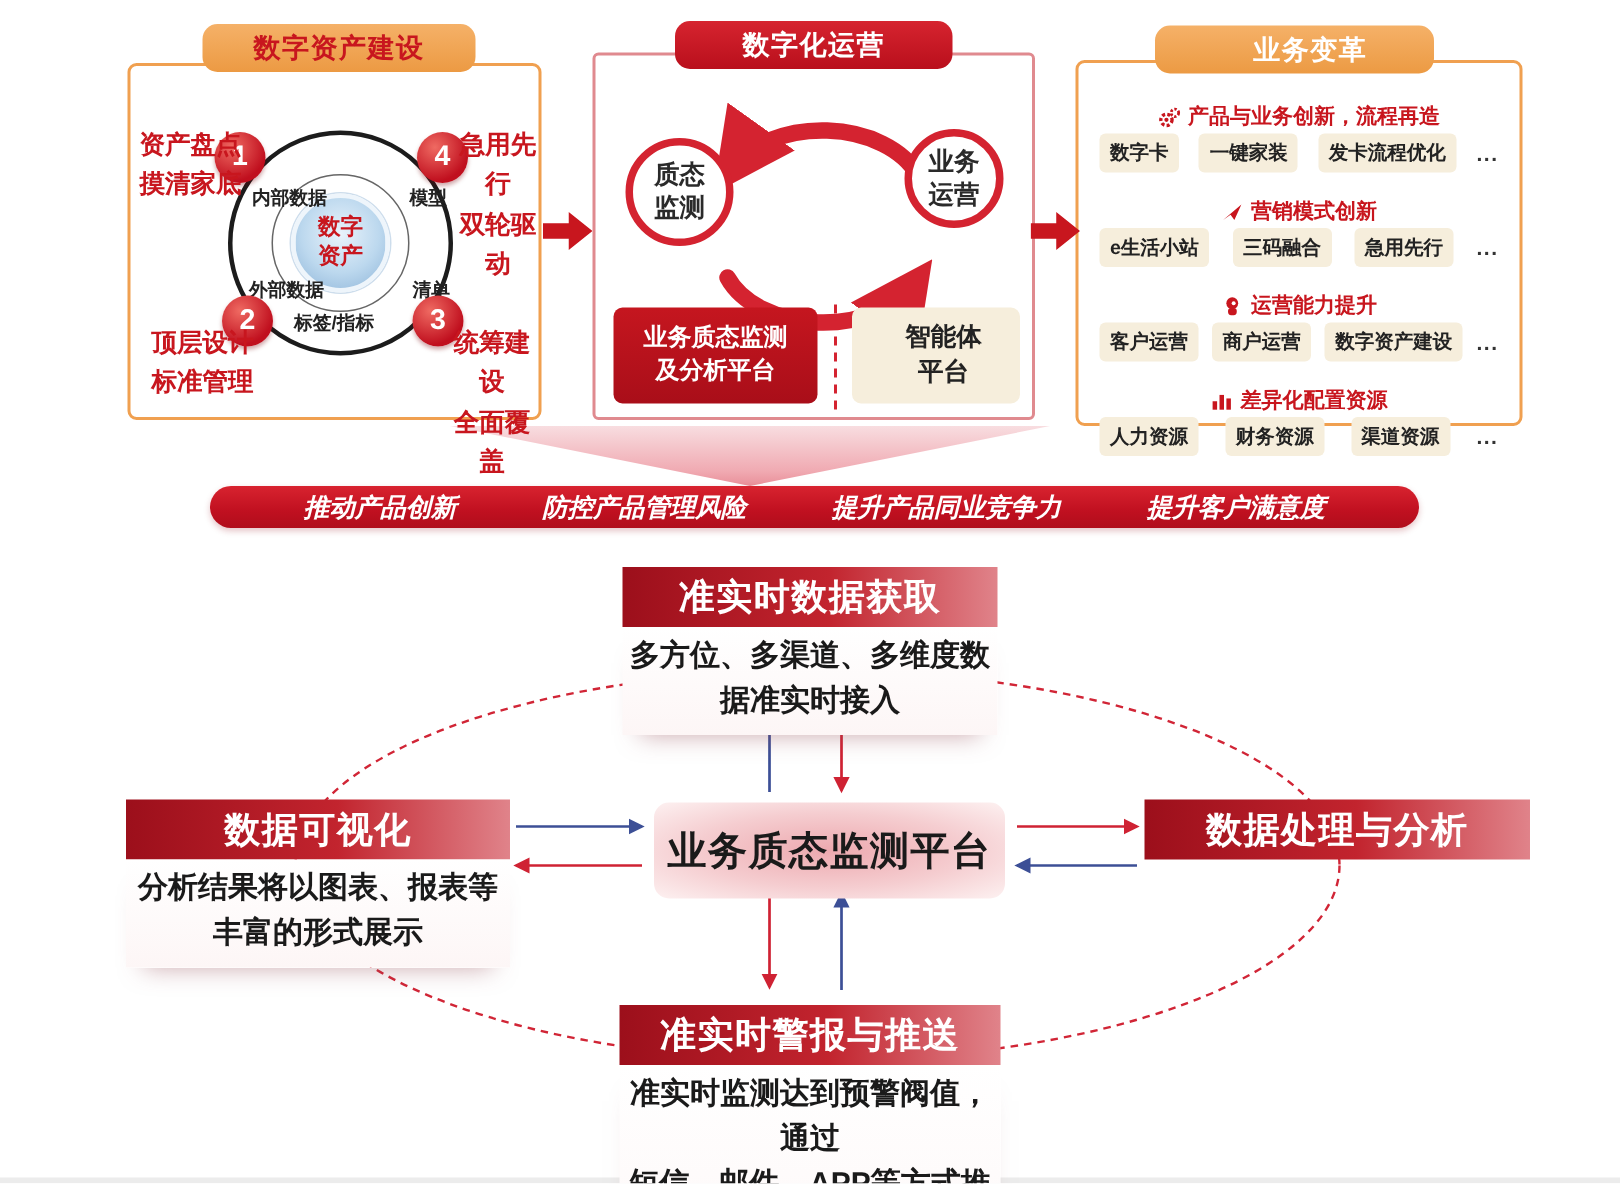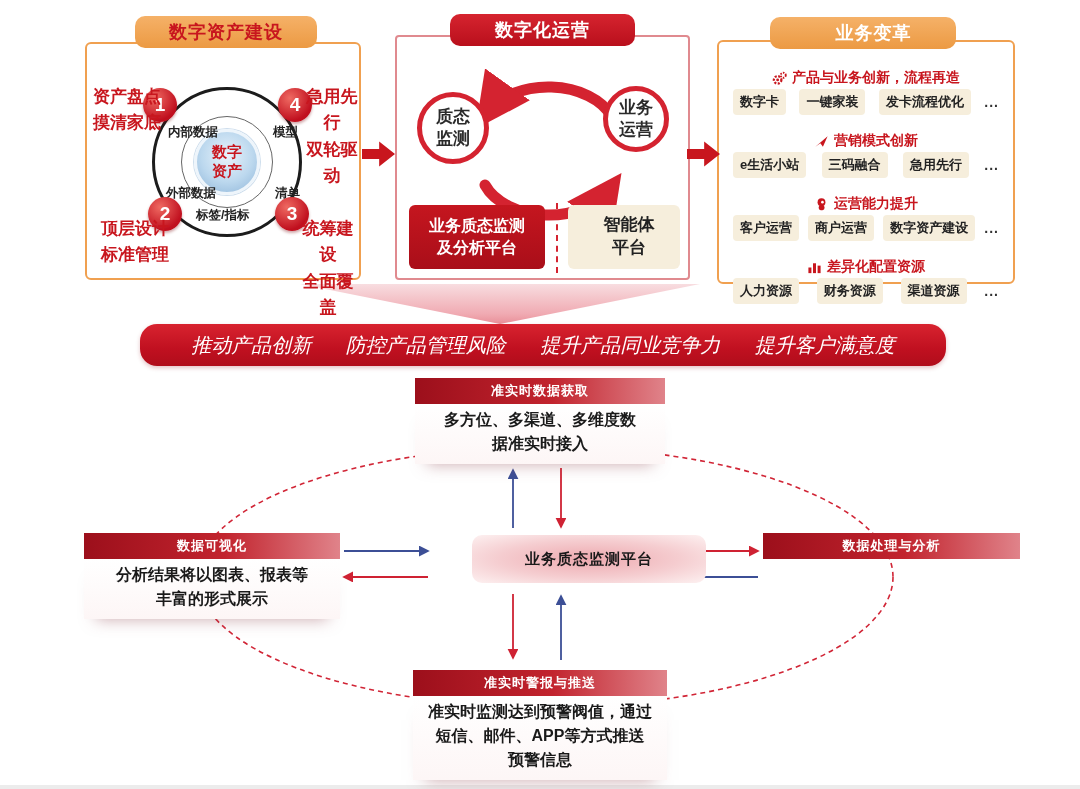--- a/index.html
+++ b/index.html
@@ -76,42 +76,42 @@
               color:#c8161e; font-weight:bold; font-size:14px; margin:3px 0 2px; }
   .sec-head svg { flex:none; }
   .chip-row { display:flex; align-items:center; justify-content:space-between; padding:0 6px; margin:2px 0 17px; }
   .chip { background:#f6eedc; border-radius:4px; padding:4px 7px; font-size:13px; font-weight:600; color:#222; white-space:nowrap; }
   .dots { font-size:14px; font-weight:bold; color:#333; letter-spacing:1px; }
 
   
   .funnel { position:absolute; left:300px; top:284px; width:400px; height:40px;
             clip-path:polygon(0 0, 100% 0, 50% 100%);
             background:linear-gradient(180deg, #f8dde0 0%, #f0aab2 75%, #e98f99 100%); }
-  .banner { position:absolute; left:140px; top:324px; width:806px; height:42px; border-radius:17px;
+  .banner { position:absolute; left:140px; top:324px; width:806px; height:28px; border-radius:17px;
             background:linear-gradient(180deg,#d8232f 0%, #c01020 60%, #b00d1b 100%);
             display:flex; align-items:center; justify-content:space-around; padding:0 34px;
-            color:#fff; font-weight:normal; font-style:italic; font-size:20px; z-index:3;
+            color:#fff; font-weight:bold; font-style:italic; font-size:17px; z-index:3;
             box-shadow:0 2px 4px rgba(150,20,30,.25); }
 
   
   .flow-svg { position:absolute; left:0; top:0; width:1080px; height:789px; z-index:1; }
   .flow-box { position:absolute; z-index:2; text-align:center; }
   .flow-head { background:linear-gradient(90deg,#9c0f1b 0%, #c2242e 55%, #e0838a 100%);
-               color:#fff; font-weight:bold; font-size:13px; padding:4px 0; letter-spacing:1px; }
+               color:#fff; font-weight:bold; font-size:24px; padding:4px 0; letter-spacing:1px; }
   .flow-desc { background:linear-gradient(180deg,#ffffff 0%, #fdf6f6 100%);
-               color:#1a1a1a; font-weight:600; font-size:16px; line-height:1.5; padding:4px 2px 8px;
+               color:#1a1a1a; font-weight:600; font-size:20px; line-height:1.5; padding:4px 2px 8px;
                box-shadow:0 12px 16px -12px rgba(150,80,90,.5); }
   .fb-top    { left:415px; top:378px; width:250px; }
   .fb-left   { left:84px;  top:533px; width:256px; }
   .fb-right  { left:763px; top:533px; width:257px; }
   .fb-bottom { left:413px; top:670px; width:254px; }
-  .fb-center { left:436px; top:535px; width:234px; height:48px; border-radius:10px; z-index:2;
+  .fb-center { left:436px; top:535px; width:234px; height:64px; border-radius:10px; z-index:2;
                position:absolute; display:flex; align-items:center; justify-content:center;
                background:radial-gradient(ellipse at center, #eda9af 0%, #f5cdd0 55%, #fdf1f1 100%);
-               color:#1a1a1a; font-weight:bold; font-size:15px; letter-spacing:1px;margin-left:36px; }
+               color:#1a1a1a; font-weight:bold; font-size:26px; letter-spacing:1px; }
 
   .footer-strip { position:absolute; left:0; bottom:0; width:100%; height:4px; background:#ececec; }
 </style>
 </head>
 <body>
 
 <div id="page">
 
   <svg class="flow-svg">
     <defs>

